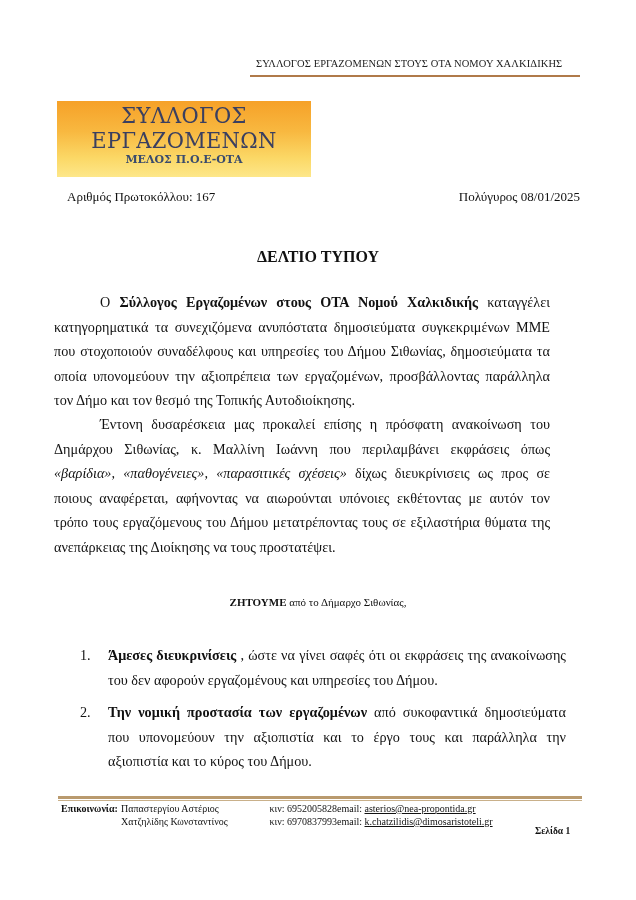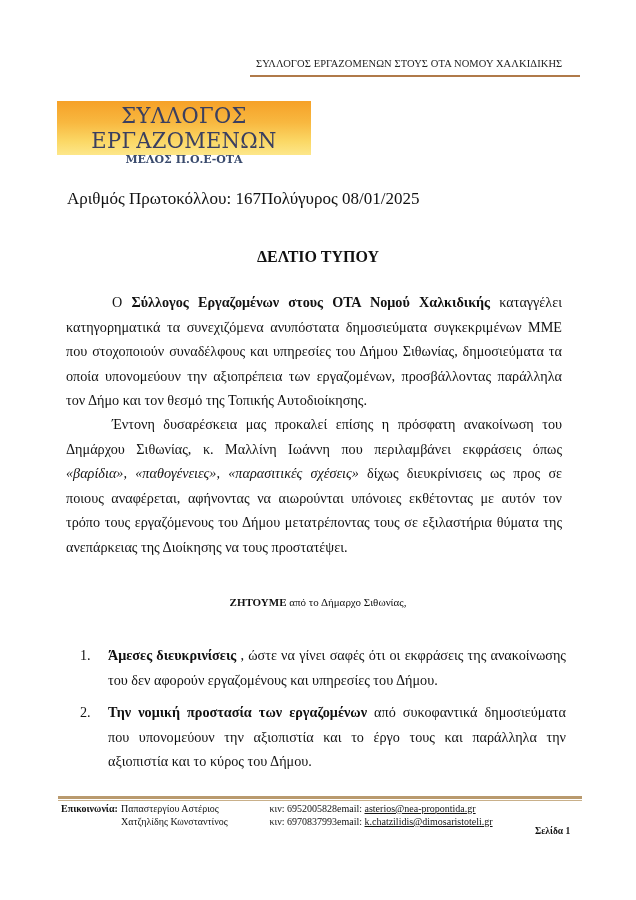--- a/index.html
+++ b/index.html
@@ -7,36 +7,36 @@
     width: 636px; height: 900px; background: #ffffff; position: relative; overflow: hidden;
     font-family: "Liberation Serif", serif; color: #111;
   }
   .header-title {
     position: absolute; left: 256px; top: 58px; font-size: 10.5px; color: #222; letter-spacing: 0.1px;
   }
   .header-rule {
     position: absolute; left: 250px; top: 75px; width: 330px; height: 2px; background: #b07a4a;
   }
   .logo {
-    position: absolute; left: 57px; top: 101px; width: 254px; height: 54px;
+    position: absolute; left: 57px; top: 101px; width: 254px; height: 76px;
     background: linear-gradient(to bottom, #f6a128 0%, #f8b840 40%, #fbd866 75%, #fde78a 100%);
     text-align: center; box-sizing: border-box; padding-top: 3px;
   }
   .logo .l1 { font-size: 21px; line-height: 24px; color: #3a3f60; letter-spacing: 0.3px; font-family: "DejaVu Serif", serif; font-weight: normal; transform: scaleY(1.05); }
   .logo .l2 { font-size: 20px; line-height: 23px; color: #3a3f60; font-family: "DejaVu Serif", serif; }
   .logo .l3 { font-size: 11px; line-height: 16px; color: #3a4b6d; font-weight: bold; font-family: "DejaVu Serif", serif; }
   .meta-row {
-    position: absolute; left: 67px; right: 74px; top: 189px; display: flex; justify-content: flex-start;
-    font-size: 17px;
+    position: absolute; left: 67px; right: 56px; top: 189px; display: flex; justify-content: space-between;
+    font-size: 13px;
   }
   .doc-title {
     position: absolute; left: 0; right: 0; top: 248px; text-align: center; font-weight: bold; font-size: 16px;
   }
   .body-text {
-    position: absolute; left: 66px; width: 496px; font-size: 14.2px; line-height: 24.5px; text-align: justify;
+    position: absolute; left: 54px; width: 496px; font-size: 14.2px; line-height: 24.5px; text-align: justify;
   }
   .p1 { top: 290px; }
   .p2 { top: 412px; }
   .indent { display: inline-block; width: 46px; }
   .zht { position: absolute; left: 0; right: 0; top: 596px; text-align: center; font-size: 11px; }
   .list { position: absolute; left: 80px; width: 486px; top: 643px; font-size: 14.2px; line-height: 24.5px; }
   .li { display: flex; margin-bottom: 8px; }
   .li .num { width: 28px; flex: none; }
   .li .txt { flex: 1; text-align: justify; }
   .footer-rule1 { position: absolute; left: 58px; top: 796px; width: 524px; height: 3px; background: #b99a6e; }

